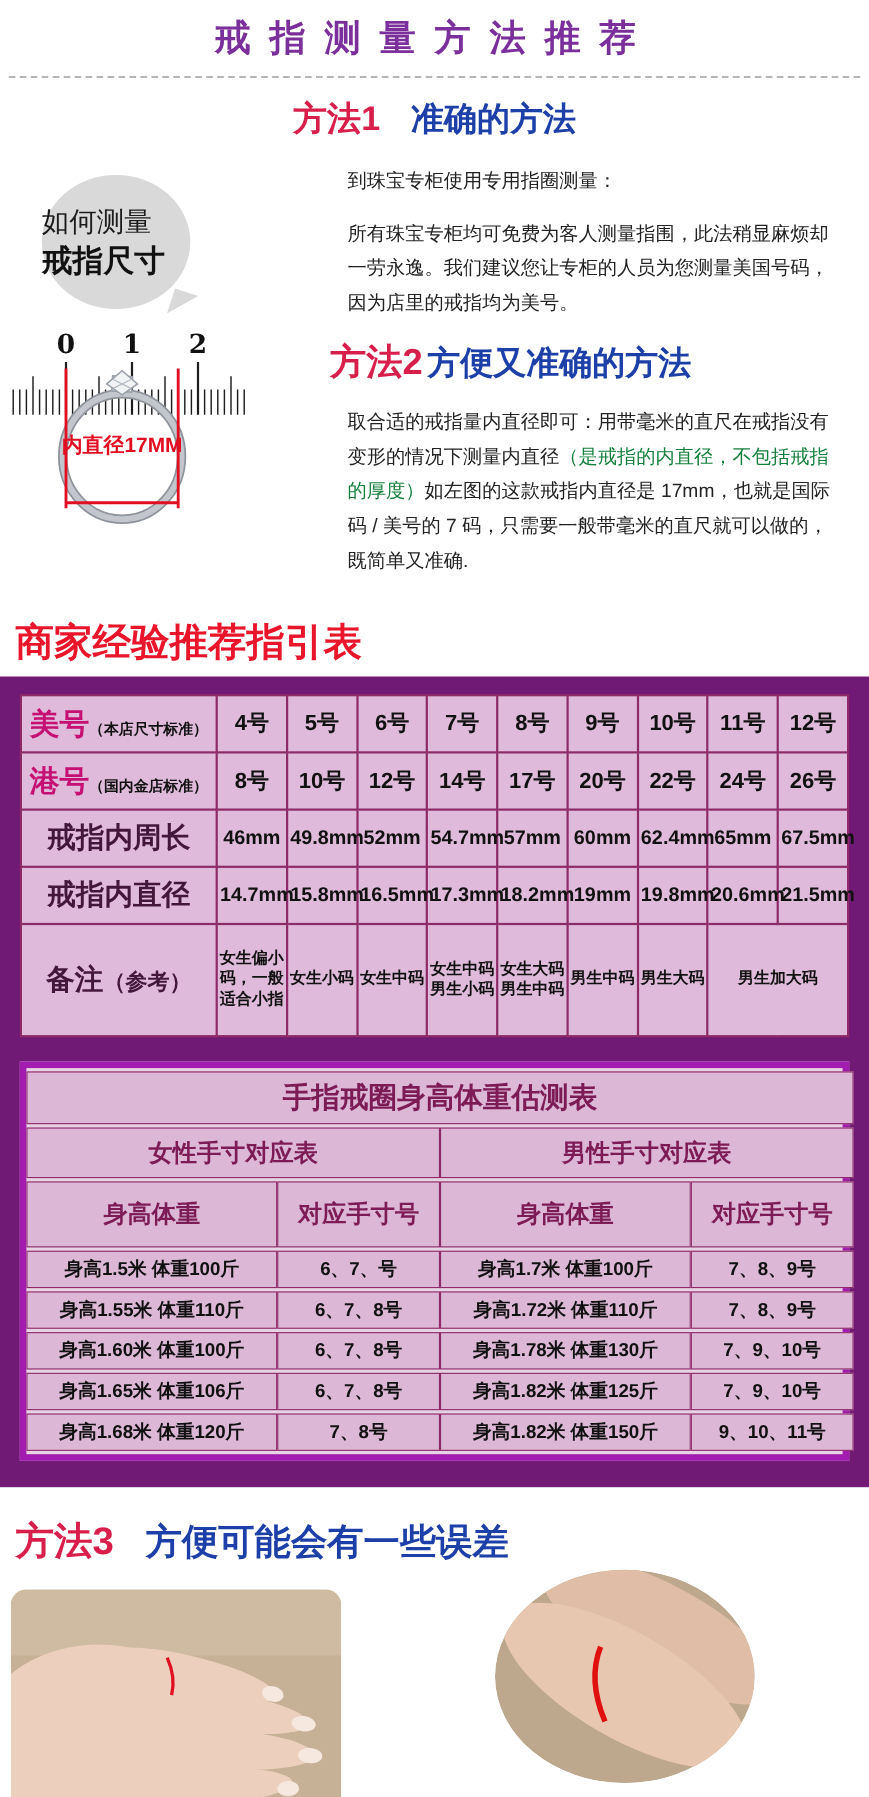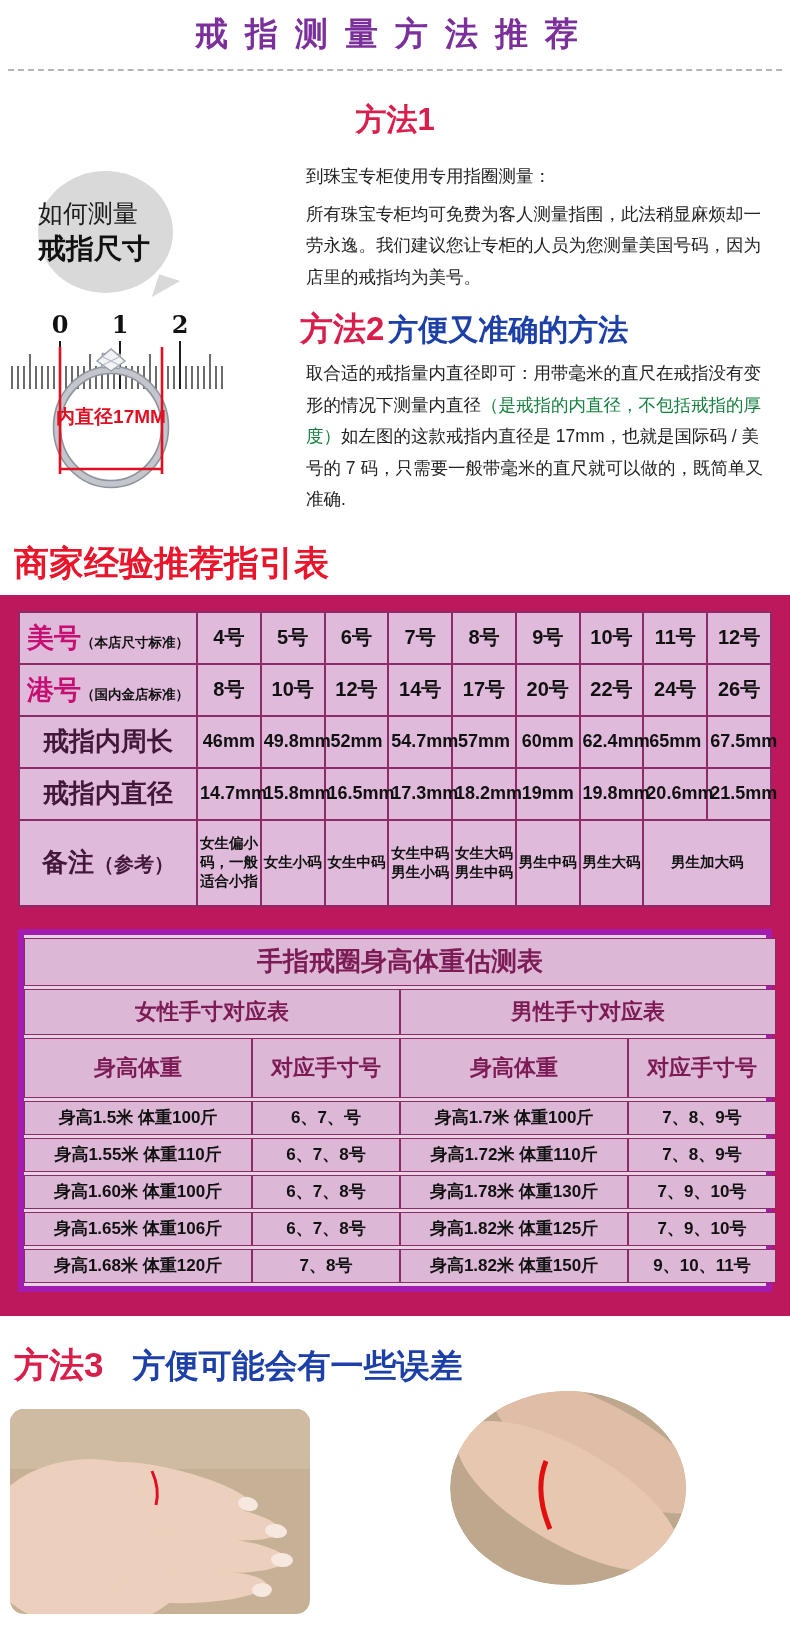--- a/index.html
+++ b/index.html
@@ -7,61 +7,61 @@
   .page{width:790px;overflow:hidden;}
 
   
   .hdr{padding-top:12px;}
   .page-title{margin:0;text-align:center;font-family:"DejaVu Serif","Liberation Serif",serif;
     font-size:33px;font-weight:bold;color:#7b2f9a;letter-spacing:17px;}
   .dashed{border-top:2px dashed #b5b5b5;margin:12px 8px 0 8px;height:0;}
 
   
   .m-heading{display:flex;align-items:baseline;}
-  .m1{justify-content:center;gap:28px;margin-top:28px;}
+  .m1{justify-content:center;gap:28px;margin-top:16px;}
   .badge-red{color:#d81e4a;font-weight:bold;font-size:31px;}
   .blue-title{color:#1c3fa8;font-weight:bold;font-size:30px;}
 
   
   .cols{display:flex;margin-top:8px;min-height:352px;}
   .colL{width:300px;flex:0 0 300px;position:relative;}
   .colR{flex:1;padding-right:16px;}
-  .colR p{margin:6px;font-size:17.5px;line-height:1.8;color:#222;}
+  .colR p{margin:16px;font-size:17.5px;line-height:1.8;color:#222;}
   .colR .intro{margin-top:12px;}
   .red-inline{color:#15803d;font-weight:normal;}
   .m2{margin:14px 0 4px 0;gap:4px;}
   .m2 .badge-red{font-size:33px;text-align:right;}
   .m2 .blue-title{font-size:30px;}
 
   
   .bubble{position:relative;width:135px;height:122px;background:#d9d9d9;border-radius:50%;
     margin:22px 0 0 38px;display:flex;flex-direction:column;align-items:flex-start;justify-content:center;}
   .bubble .l1{font-size:25px;color:#1c1c1c;}
   .bubble .l2{font-size:28px;font-weight:bold;color:#111;}
   .bubble .tail{position:absolute;right:-4px;bottom:-8px;width:0;height:0;
     border-left:22px solid #d9d9d9;border-bottom:24px solid transparent;transform:rotate(18deg);}
 
   .rulerbox{margin:18px 0 0 10px;}
 
   
   .guide-heading{margin:18px 0 8px 14px;font-size:35px;font-weight:bold;color:#e8152b;}
 
   
-  .pink{background:#be185d;padding:16px 18px 24px 18px;}
+  .pink{background:#701a75;padding:16px 18px 24px 18px;}
   table{table-layout:fixed;}
   .t1{width:100%;border-collapse:collapse;}
   .t1 th,.t1 td{border:2px solid #8d2a68;background:#dfbada;text-align:center;vertical-align:middle;padding:5px 2px;}
   .t1 td{font-size:20px;font-weight:bold;color:#111;}
   .t1 .mmcell{font-size:18px;}
   .t1 .lbl-magenta{color:#c50f72;font-size:27px;font-weight:bold;}
   .t1 .lbl-dark{color:#43173c;font-size:26px;font-weight:bold;}
   .t1 .lbl-note{font-size:13.5px;font-weight:bold;color:#111;}
   .t1 .remark{font-size:14.5px;font-weight:bold;white-space:pre-line;line-height:1.3;padding:4px 1px;}
   .t1 tr{height:52px;}
-  .t1 tr.remrow{height:86px;}
+  .t1 tr.remrow{height:102px;}
 
   .t2wrap{margin-top:22px;border:6px solid #a21caf;background:#e7d3e3;padding:0;}
   .t2{width:100%;border-collapse:separate;border-spacing:0 3px;}
   .t2 th,.t2 td{border:1.5px solid #8d2a68;background:#dcb7d6;text-align:center;vertical-align:middle;}
   .t2 .ttl{font-size:26px;font-weight:bold;color:#7d1b57;height:44px;}
   .t2 .grp{font-size:22px;font-weight:bold;color:#7d1b57;height:42px;}
   .t2 .colh{font-size:22px;font-weight:bold;color:#7d1b57;height:56px;}
   .t2 td{font-size:17px;font-weight:bold;color:#111;height:30px;}
   .t2 .notecell{font-size:14px;font-weight:bold;color:#222;line-height:1.4;padding:6px 4px;}
 
@@ -79,20 +79,21 @@
 
 <div class="page">
 
   <div class="hdr">
     <h1 class="page-title">戒指测量方法推荐</h1>
     <div class="dashed"></div>
   </div>
 
   <div class="m-heading m1">
     <span class="badge-red">方法1</span>
+    <span class="blue-title">准确的方法</span>
   </div>
 
   <div class="cols">
     <div class="colL">
       <div class="bubble">
         <div class="l1">如何测量</div>
         <div class="l2">戒指尺寸</div>
         <div class="tail"></div>
       </div>
       <div class="rulerbox">

